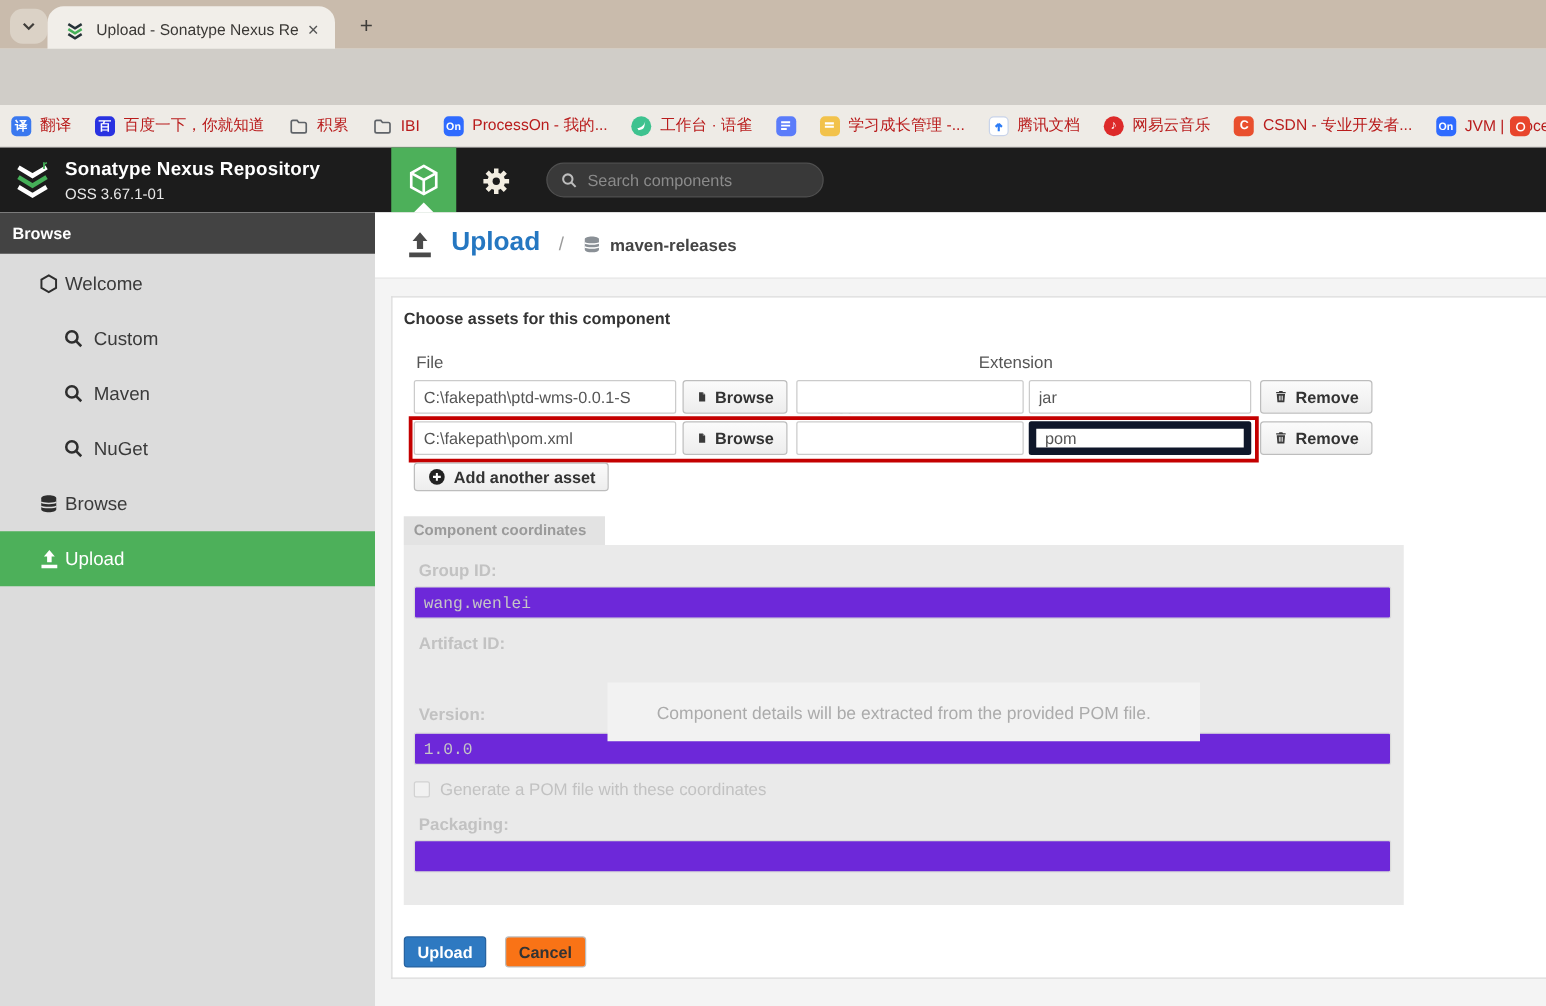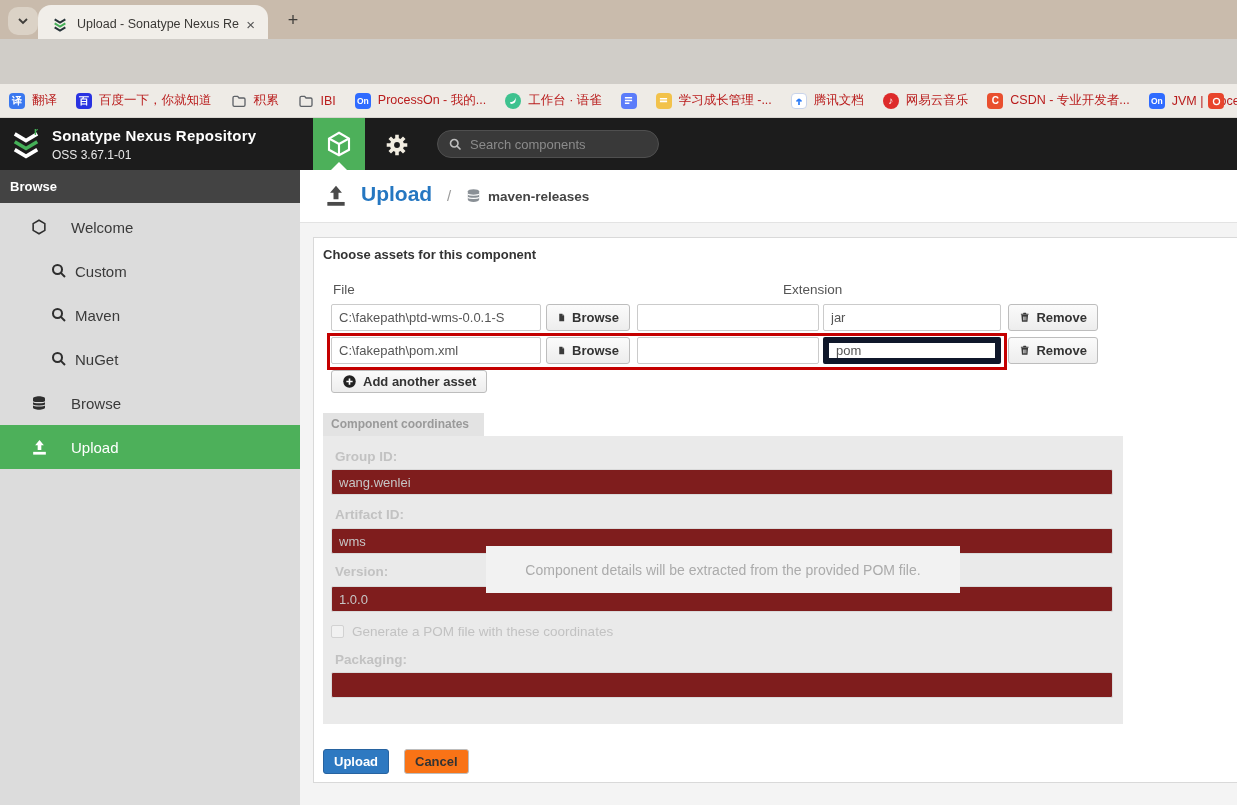--- a/index.html
+++ b/index.html
@@ -36,21 +36,21 @@
   .gearbtn { position:absolute; left:383px; top:13px; width:28px; height:28px; display:flex; align-items:center; justify-content:center; cursor:pointer; }
   .nxsearch { position:absolute; left:437px; top:12px; width:222px; height:28px; background:#393939; border:1px solid #4f4f4f; border-radius:14px; display:flex; align-items:center; padding-left:10px; }
   .nxsearch input { background:transparent; border:none; outline:none; color:#cfcfcf; font-size:13px; margin-left:7px; width:170px; font-family:inherit; }
   .nxsearch input::placeholder { color:#8b8b8b; }
 
   
   .sidebar { position:absolute; left:0; top:170px; width:300px; height:635px; background:#dcdcdc; }
   .sb-title { height:33px; background:#434343; color:#fff; font-weight:bold; font-size:13px; line-height:33px; padding-left:10px; }
   .sb-item { position:relative; height:44px; display:flex; align-items:center; font-size:15px; color:#3a3a3a; cursor:pointer; }
   .sb-item .ic { position:absolute; left:29px; width:20px; display:flex; justify-content:center; }
-  .sb-item .lbl { position:absolute; left:71px; }
+  .sb-item .lbl { position:absolute; left:52px; }
   .sb-item.lv2 .ic { left:49px; }
   .sb-item.lv2 .lbl { left:75px; }
   .sb-item .caret { position:absolute; left:11px; width:0; height:0; border-left:5px solid transparent; border-right:5px solid transparent; border-top:6px solid #3a3a3a; }
   .sb-item.active { background:#4db05a; color:#fff; }
 
   
   .main { position:absolute; left:300px; top:170px; width:937px; height:635px; background:#f4f4f4; }
   .crumbbar { position:absolute; left:0; top:0; width:937px; height:53px; background:#fff; border-bottom:1px solid #e3e3e3; }
   .crumb-upicon { position:absolute; left:23px; top:13px; }
   .crumb-page { position:absolute; left:61px; top:12px; font-size:21px; font-weight:bold; color:#2577c1; cursor:pointer; }
@@ -75,21 +75,21 @@
   .btn-browse { left:232px; width:84px; }
   .btn-remove { left:694px; width:90px; }
 
   .redbox { position:absolute; left:13px; top:95px; width:680px; height:37px; border:3px solid #c40000; pointer-events:none; }
 
   .btn-add { left:17px; top:132px; height:23px; font-size:13px; }
 
   .tabchip { position:absolute; left:9px; top:175px; width:161px; height:23px; background:#e3e3e3; color:#9a9a9a; font-size:12px; font-weight:bold; line-height:23px; padding-left:8px; cursor:pointer; }
   .coords { position:absolute; left:9px; top:198px; width:800px; height:288px; background:#eaeaea; }
   .dlabel { position:absolute; left:12px; font-size:13.5px; font-weight:bold; color:#c2c2c2; }
-  .dinput { position:absolute; left:8px; width:782px; height:26px; background:#7f1d1d; border:1px solid #dadada; border-radius:2px; font-size:13px; color:#c6c6c6; padding:0 7px; font-family:Liberation Sans, sans-serif; }
+  .dinput { position:absolute; left:8px; width:782px; height:26px; background:#6d28d9; border:1px solid #dadada; border-radius:2px; font-size:13px; color:#c6c6c6; padding:0 7px; font-family:Liberation Mono, monospace; }
   .chkrow { position:absolute; left:8px; top:188px; display:flex; align-items:center; gap:8px; color:#c2c2c2; font-size:13.5px; }
   .chk { width:13px; height:13px; border:1px solid #d2d2d2; background:#f1f1f1; border-radius:2px; }
   .overlay { position:absolute; left:163px; top:110px; width:474px; height:47px; background:#f2f2f2; color:#ababab; font-size:14px; display:flex; align-items:center; justify-content:center; white-space:nowrap; }
 
   .btn-upload { left:9px; top:511px; height:25px; background:#2e79c1; border:1px solid #2763a0; color:#fff; }
   .btn-cancel { left:90px; top:511px; height:25px; background:#f97316; }
 </style>
 </head>
 <body>
 
@@ -386,21 +386,20 @@
           </svg>
         <span>Add another asset</span>
       </button>
 
       <div class="tabchip">Component coordinates</div>
 
       <div class="coords">
         <div class="dlabel" style="top:13px;">Group ID:</div>
         <input class="dinput" style="top: 33px;" disabled="" value="wang.wenlei">
         <div class="dlabel" style="top:71px;">Artifact ID:</div>
-        <input class="dinput" style="top: 92px;" disabled="" value="wms">
         <div class="dlabel" style="top:128px;">Version:</div>
         <input class="dinput" style="top: 150px;" disabled="" value="1.0.0">
         <div class="chkrow">
           <span class="chk"></span>
           <span>Generate a POM file with these coordinates</span>
         </div>
         <div class="dlabel" style="top:216px;">Packaging:</div>
         <input class="dinput" style="top: 236px;" disabled="" value="">
         <div class="overlay">Component details will be extracted from the provided POM file.</div>
       </div>

